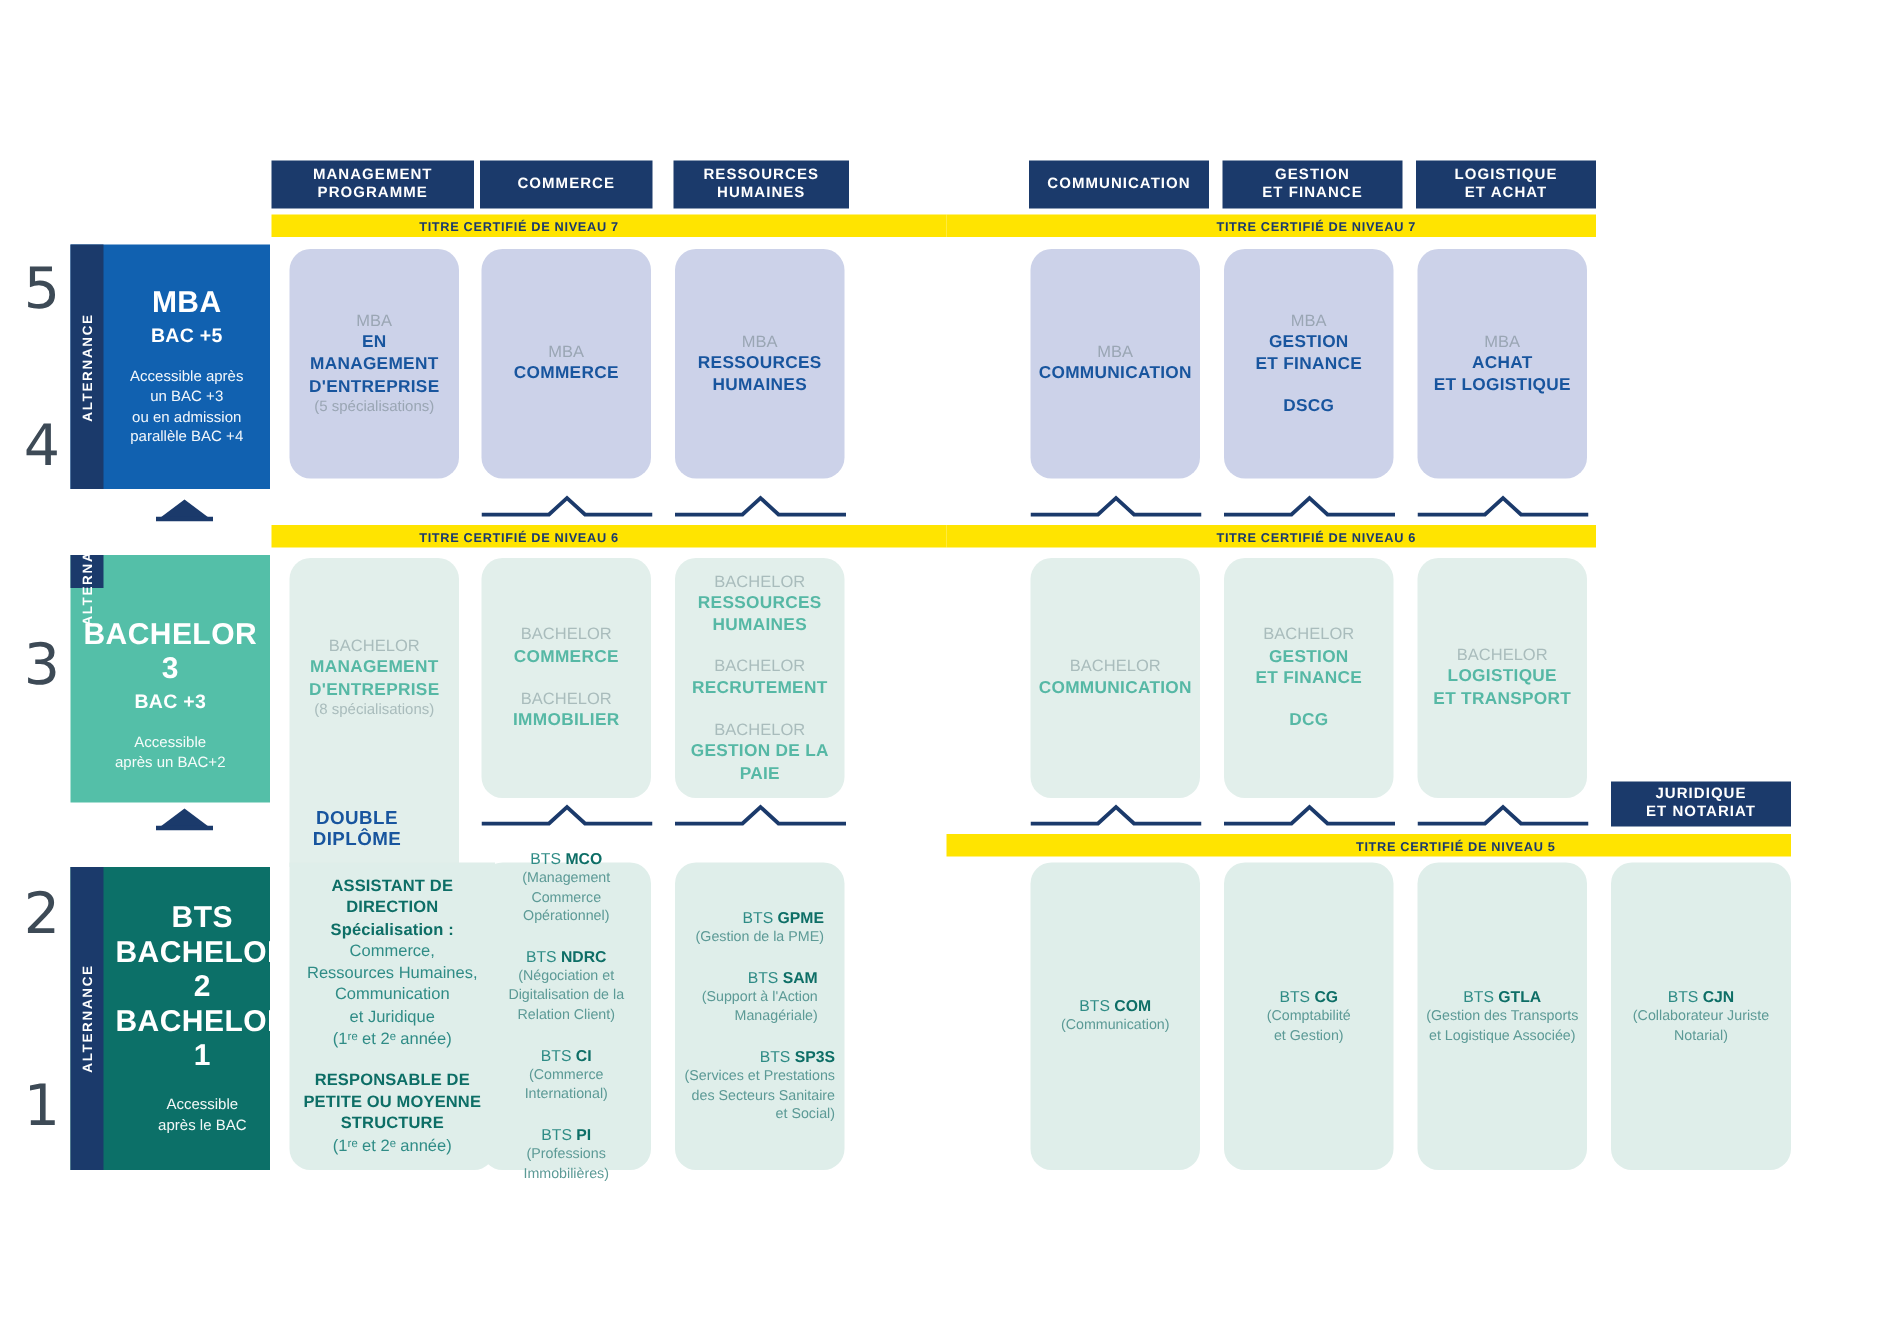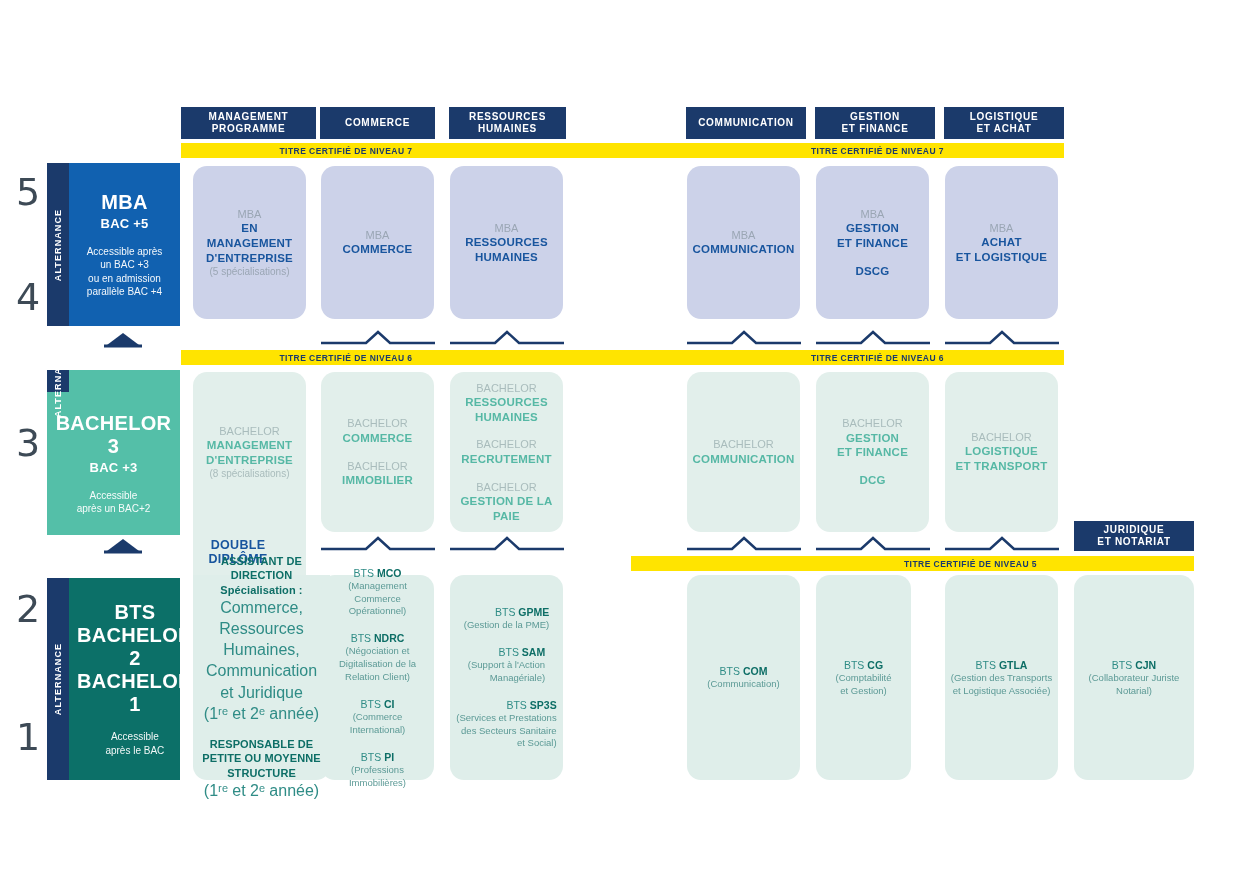--- a/index.html
+++ b/index.html
@@ -111,21 +111,21 @@
   .t-paren-gray{font-size:10px;color:#9aa6b4;font-weight:400;line-height:1.3;}
 
   .b-light{font-size:11px;color:#a9bcbc;font-weight:400;line-height:1.3;}
   .b-bold{font-size:11.5px;color:#56b8a5;font-weight:bold;line-height:1.28;letter-spacing:.2px;}
   .b-paren{font-size:10px;color:#a9bcbc;font-weight:400;line-height:1.3;}
 
   .bts-line{font-size:10.5px;color:#2f8c86;font-weight:400;line-height:1.35;}
   .bts-line b{color:#0d6e66;font-weight:bold;}
   .bts-paren{font-size:9.5px;color:#5c9a96;font-weight:400;line-height:1.35;}
   .dd-bold{font-size:11px;font-weight:bold;color:#0d6e66;line-height:1.32;letter-spacing:.1px;}
-  .dd-reg{font-size:16px;color:#2f8c86;font-weight:400;line-height:1.32;}
+  .dd-reg{font-size:11px;color:#2f8c86;font-weight:400;line-height:1.32;}
 
   
   .double-diplome{
     position:absolute;
     text-align:center;
     font-size:12.5px;
     font-weight:bold;
     color:#18559e;
     letter-spacing:.3px;
   }
@@ -434,21 +434,21 @@
     </div>
   </div>
 
   <div class="card bts" style="left:687px;top:575px;width:113px;height:205px;">
     <div class="grp">
       <div class="bts-line">BTS <b>COM</b></div>
       <div class="bts-paren">(Communication)</div>
     </div>
   </div>
 
-  <div class="card bts" style="left:816px;top:575px;width:95px;height:205px;">
+  <div class="card bts" style="left:816px;top:575px;width:113px;height:205px;">
     <div class="grp">
       <div class="bts-line">BTS <b>CG</b></div>
       <div class="bts-paren">(Comptabilité<br>et Gestion)</div>
     </div>
   </div>
 
   <div class="card bts" style="left:945px;top:575px;width:113px;height:205px;padding:8px 0;">
     <div class="grp">
       <div class="bts-line">BTS <b>GTLA</b></div>
       <div class="bts-paren">(Gestion des Transports<br>et Logistique Associée)</div>

